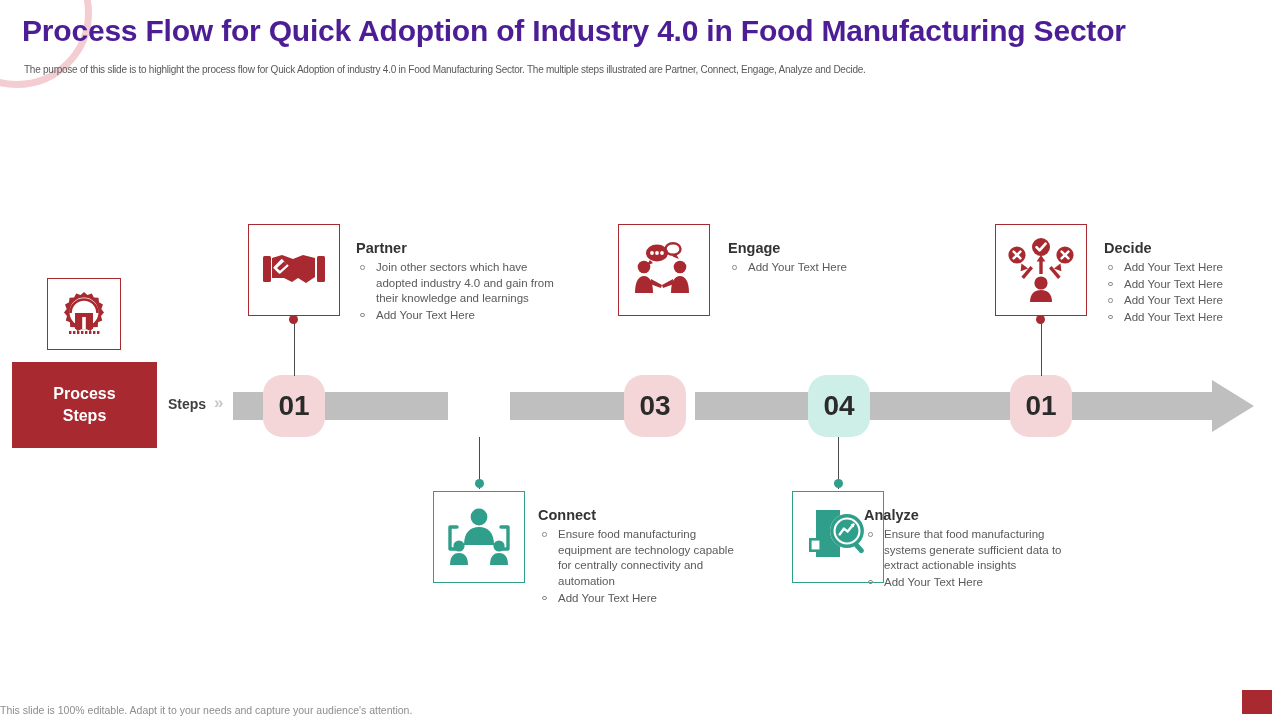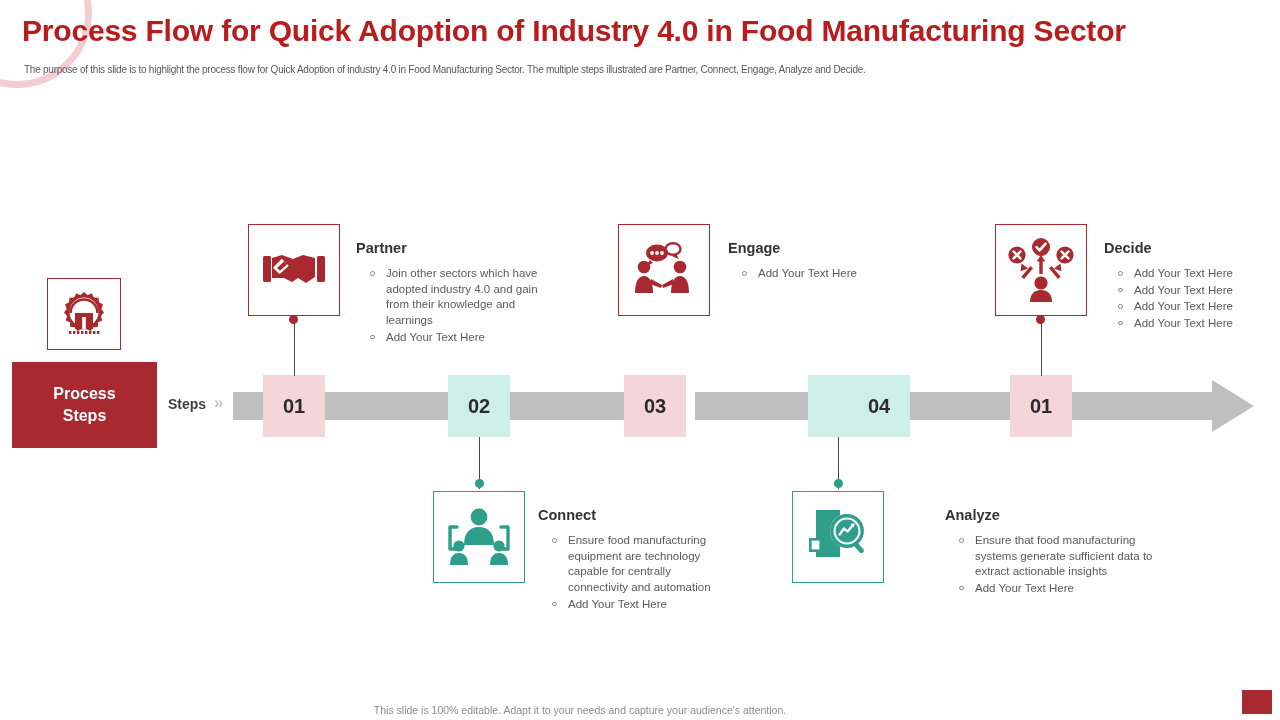--- a/index.html
+++ b/index.html
@@ -13,21 +13,21 @@
 
   
   .deco-arc{
     position:absolute;left:-58px;top:-62px;width:150px;height:150px;
     border-radius:50%;border:7px solid #f3cdd2;box-sizing:border-box;
   }
 
   
   .title{
     position:absolute;left:22px;top:14px;width:1240px;
-    font-size:30px;font-weight:bold;color:#b91c1c;letter-spacing:-0.2px;
+    font-size:30px;font-weight:bold;color:#4c1d95;letter-spacing:-0.2px;
     white-space:nowrap;
   }
   .subtitle{
     position:absolute;left:24px;top:64px;width:1200px;
     font-size:10px;color:#58595b;letter-spacing:-0.25px;white-space:nowrap;
   }
 
   
   .pf-badge{
     position:absolute;left:12px;top:362px;width:145px;height:86px;
@@ -51,21 +51,21 @@
     position:absolute;left:233px;top:392px;height:28px;background:#bfbfbf;
   }
   .tl-arrow{
     position:absolute;top:380px;left:1212px;width:0;height:0;
     border-top:26px solid transparent;border-bottom:26px solid transparent;
     border-left:42px solid #bfbfbf;
   }
   .step-box{
     position:absolute;top:375px;width:62px;height:62px;
     display:flex;align-items:center;justify-content:center;
-    font-size:20px;font-weight:bold;color:#2b2b2b;
+    font-size:28px;font-weight:bold;color:#2b2b2b;border-radius:19px;
   }
   .step-pink{background:#f4d6d8;}
   .step-teal{background:#cdefe7;}
 
   
   .conn{position:absolute;width:1px;background:#4a4a4a;}
   .conn-dot{position:absolute;width:9px;height:9px;border-radius:50%;}
 
   
   .icon-frame{
@@ -78,33 +78,33 @@
     position:absolute;left:47px;top:278px;width:74px;height:72px;
     background:#ffffff;border:1px solid #a8292f;box-sizing:border-box;
     display:flex;align-items:center;justify-content:center;
   }
 
   
   .blk{position:absolute;}
   .blk h3{
     margin:12px 0 4px 0;font-size:14.5px;font-weight:bold;color:#333333;
   }
-  .blk ul{margin:10px;padding:0;list-style:none;}
+  .blk ul{margin:0;padding:0;list-style:none;}
   .blk li{
     position:relative;padding-left:20px;font-size:11.5px;color:#5a5a5a;
     line-height:1.36;margin-bottom:1px;
   }
   .blk li:before{
     content:"";position:absolute;left:4px;top:5px;width:4.5px;height:4.5px;
     border:1px solid #8c8c8c;border-radius:50%;box-sizing:border-box;
   }
 
   
   .footer{
-    position:absolute;left:0;top:704px;width:1160px;text-align:center;
+    position:absolute;left:0;top:704px;width:1160px;text-align:left;
     font-size:10.5px;color:#8d8d8d;
   }
   .corner-sq{
     position:absolute;right:8px;bottom:6px;width:30px;height:24px;
     background:#a8292f;
   }
 </style>
 </head>
 <body>
 
@@ -153,27 +153,24 @@
   <div class="tl-bar" style="left:325px;width:123px;"></div>
   <div class="tl-bar" style="left:510px;width:123px;"></div>
   <div class="tl-bar" style="left:695px;width:113px;"></div>
   <div class="tl-bar" style="left:870px;width:140px;"></div>
   <div class="tl-bar" style="left:1072px;width:142px;"></div>
   <div class="tl-arrow"></div>
 
   <div class="step-box step-pink" style="left:263px;">
     <span>01</span>
   </div>
-  <div class="step-box step-teal" style="left:448px;">
-    <span>02</span>
-  </div>
   <div class="step-box step-pink" style="left:624px;">
     <span>03</span>
   </div>
-  <div class="step-box step-teal" style="left:808px;padding-left:40px;">
+  <div class="step-box step-teal" style="left:808px;">
     <span>04</span>
   </div>
   <div class="step-box step-pink" style="left:1010px;">
     <span>01</span>
   </div>
 
   <div class="conn" style="left:294px;top:320px;height:56px;"></div>
   <div class="conn-dot" style="left:289px;top:315px;background:#a8292f;"></div>
 
   <div class="conn" style="left:479px;top:437px;height:52px;"></div>
@@ -292,21 +289,21 @@
         <rect x="5.6" y="33.6" width="7.8" height="8.8" fill="#ffffff"></rect>
         <circle cx="41" cy="24" r="17" fill="#ffffff"></circle>
         <circle cx="41" cy="24" r="15.2" fill="none" stroke="#2f9e8a" stroke-width="3.4"></circle>
         <circle cx="41" cy="24" r="11.4" fill="#2f9e8a"></circle>
         <path d="M33.6 27.4 L38 21.6 L41.6 24.6 L47.4 17.6" fill="none" stroke="#ffffff" stroke-width="2.4" stroke-linecap="round" stroke-linejoin="round"></path>
         <path d="M44.5 17.2 L48.4 16.6 L47.8 20.6 Z" fill="#ffffff"></path>
         <rect x="50.5" y="35" width="5" height="12" rx="2.4" transform="rotate(-42 53 41)"></rect>
       </g>
     </svg>
   </div>
-  <div class="blk" style="left:945px;top:495px;width:225px;">
+  <div class="blk" style="left:864px;top:495px;width:225px;">
     <h3>Analyze</h3>
     <ul>
       <li>Ensure that food manufacturing systems generate sufficient data to extract actionable insights</li>
       <li>Add Your Text Here</li>
     </ul>
   </div>
 
   <div class="footer">This slide is 100% editable. Adapt it to your needs and capture your audience's attention.</div>
   <div class="corner-sq"></div>
 

